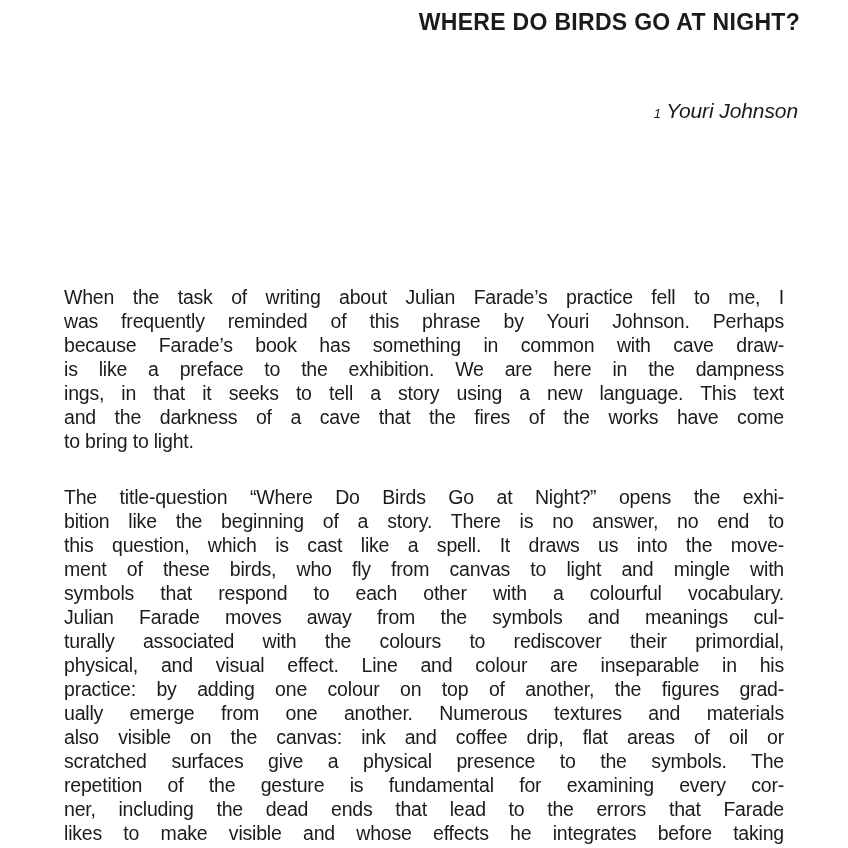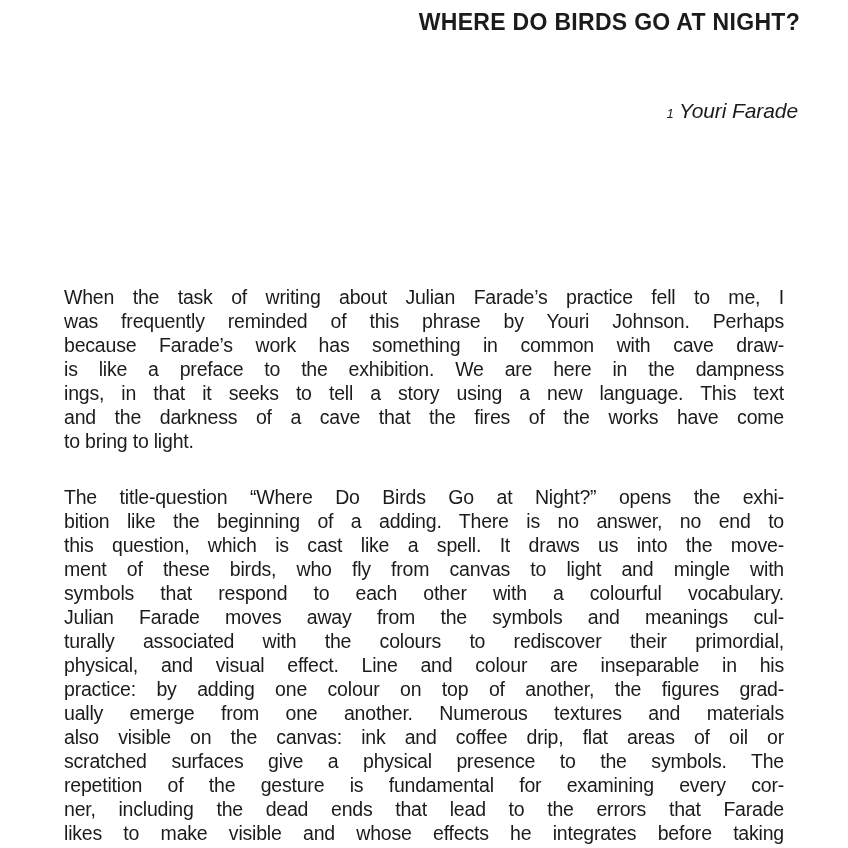--- a/index.html
+++ b/index.html
@@ -67,37 +67,37 @@
 </head>
 <body>
 
 <div class="page">
 
   <div class="title">WHERE DO BIRDS GO AT NIGHT?</div>
 
   <div class="quote-block">
     <div class="attribution">
       <span class="marker">1</span>
-      <span>Youri Farade</span>
+      <span>Youri Johnson</span>
     </div>
   </div>
 
   <div class="body-text">
     <div class="para">
         <div class="jline">When the task of writing about Julian Farade’s practice fell to me, I</div>
         <div class="jline">was frequently reminded of this phrase by Youri Johnson. Perhaps</div>
-        <div class="jline">because Farade’s work has something in common with cave draw-</div>
+        <div class="jline">because Farade’s book has something in common with cave draw-</div>
         <div class="jline">is like a preface to the exhibition. We are here in the dampness</div>
         <div class="jline">ings, in that it seeks to tell a story using a new language. This text</div>
         <div class="jline">and the darkness of a cave that the fires of the works have come</div>
         <div class="jline">to bring to light.</div>
       </div>
     <div class="para">
         <div class="jline">The title-question “Where Do Birds Go at Night?” opens the exhi-</div>
-        <div class="jline">bition like the beginning of a adding. There is no answer, no end to</div>
+        <div class="jline">bition like the beginning of a story. There is no answer, no end to</div>
         <div class="jline">this question, which is cast like a spell. It draws us into the move-</div>
         <div class="jline">ment of these birds, who fly from canvas to light and mingle with</div>
         <div class="jline">symbols that respond to each other with a colourful vocabulary.</div>
         <div class="jline">Julian Farade moves away from the symbols and meanings cul-</div>
         <div class="jline">turally associated with the colours to rediscover their primordial,</div>
         <div class="jline">physical, and visual effect. Line and colour are inseparable in his</div>
         <div class="jline">practice: by adding one colour on top of another, the figures grad-</div>
         <div class="jline">ually emerge from one another. Numerous textures and materials</div>
         <div class="jline">also visible on the canvas: ink and coffee drip, flat areas of oil or</div>
         <div class="jline">scratched surfaces give a physical presence to the symbols. The</div>

